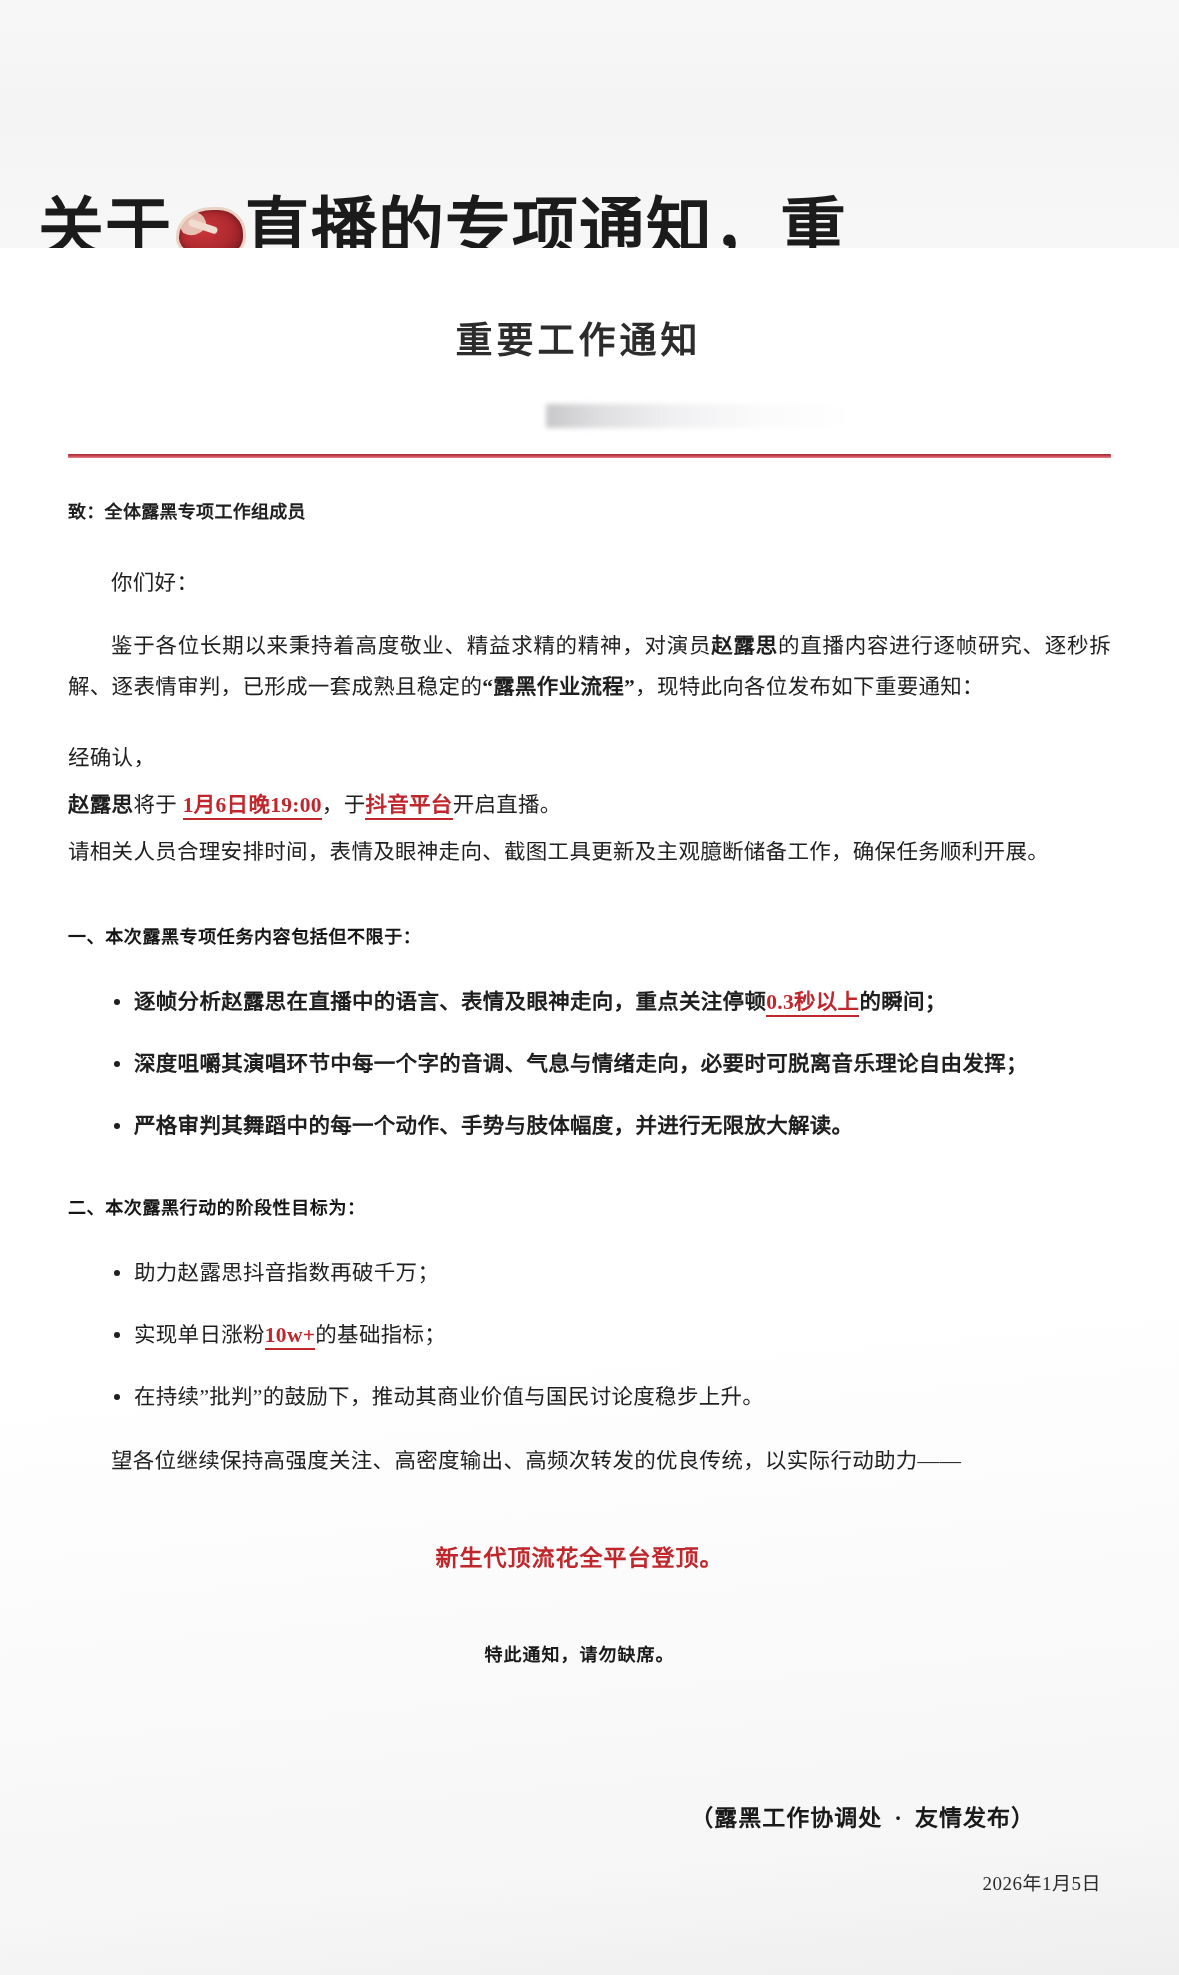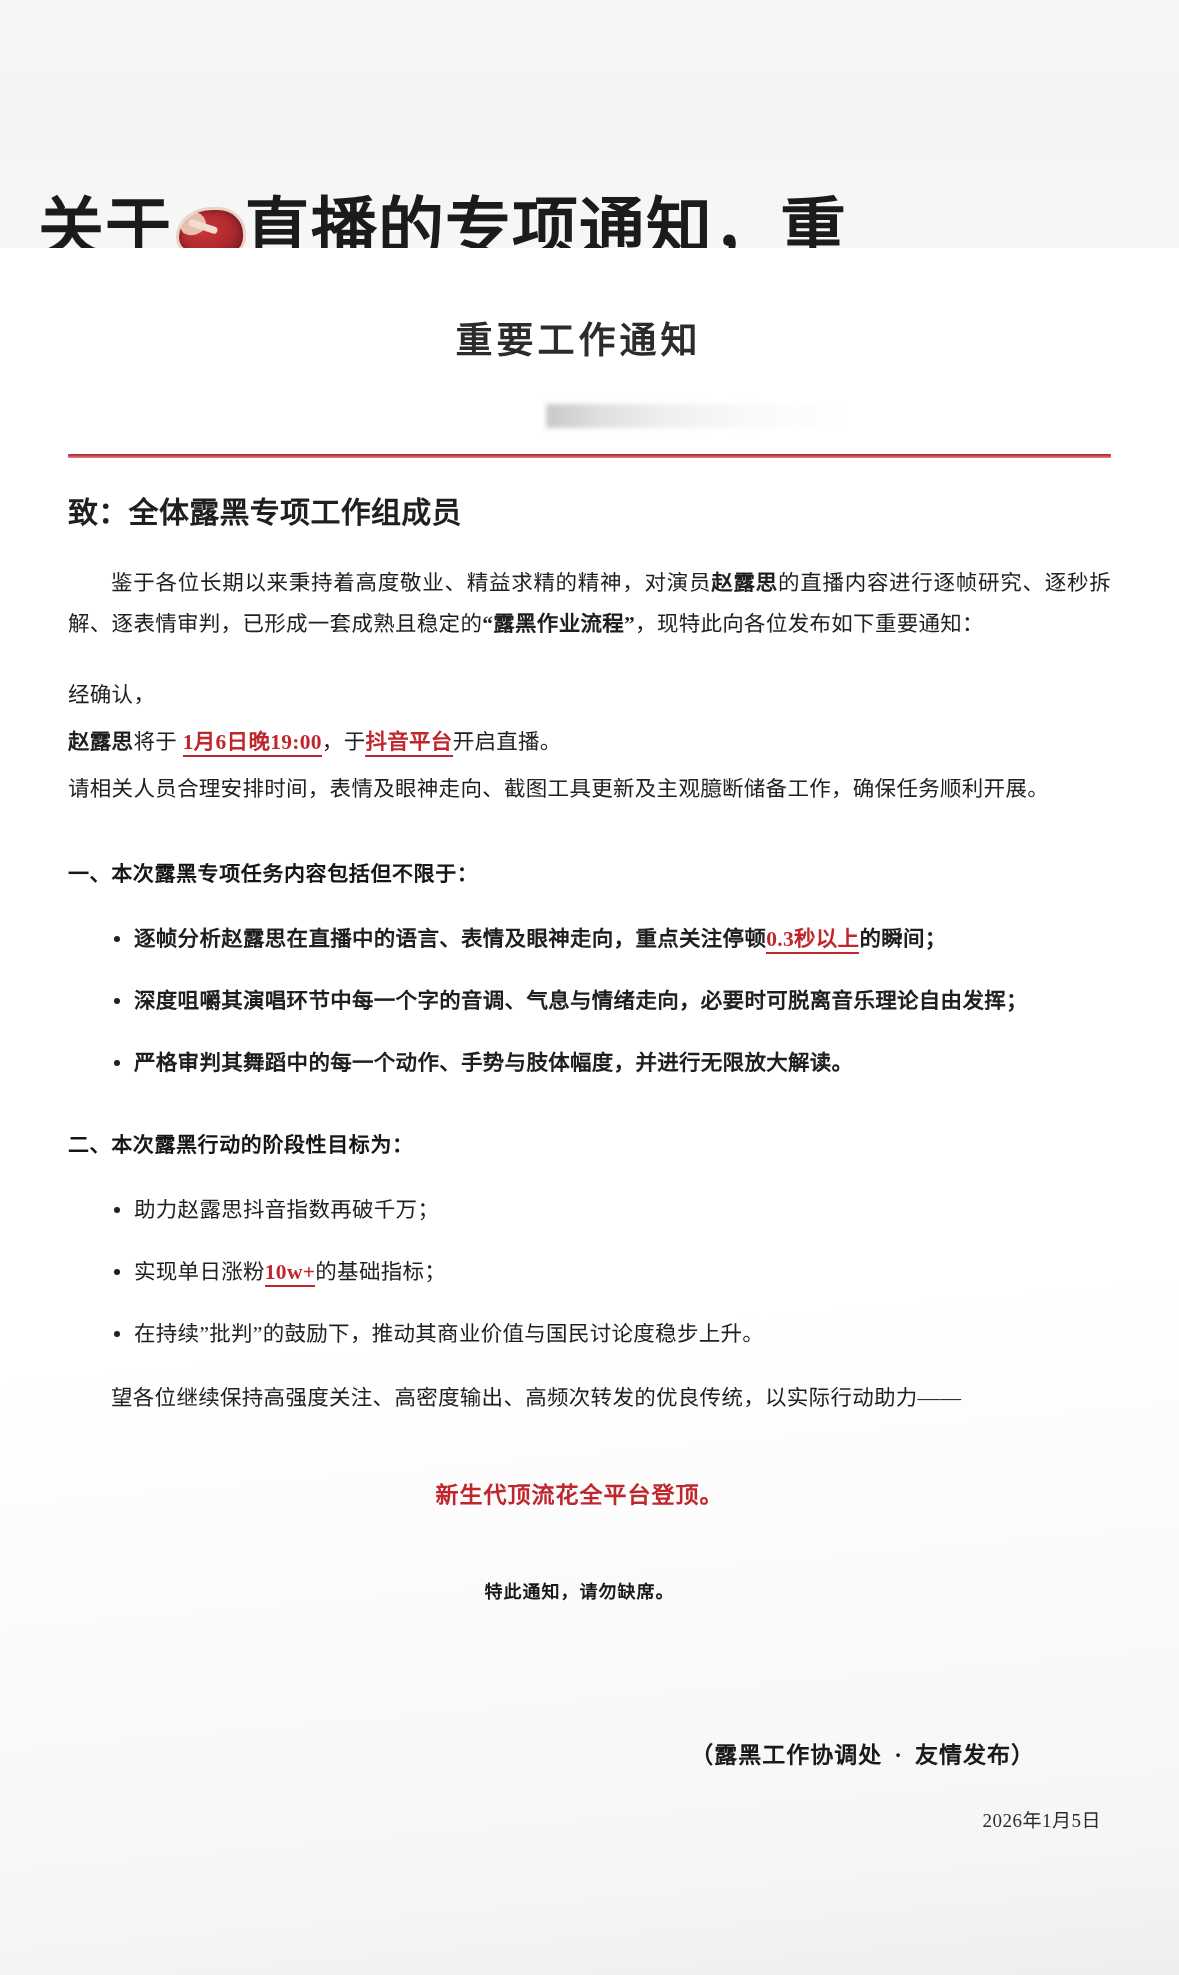--- a/index.html
+++ b/index.html
@@ -150,21 +150,21 @@
   
   .body {
     margin-top: 34px;
     color: #1f1f1f;
     font-size: 21.5px;
     line-height: 41px;
     letter-spacing: .3px;
   }
   .to-line {
     font-weight: 700;
-    font-size: 30px;
+    font-size: 18px;
     margin-bottom: 30px;
   }
   .para {
     margin: 0 0 6px 0;
     text-align: justify;
   }
   .indent {
     text-indent: 2em;
   }
   .gap-sm { margin-top: 22px; }
@@ -175,21 +175,21 @@
 
   .red-u {
     color: #c0272d;
     font-weight: 700;
     border-bottom: 2px solid #c0272d;
     padding-bottom: 1px;
   }
 
   .section-head {
     font-weight: 700;
-    font-size: 21px;
+    font-size: 18px;
     letter-spacing: .6px;
     margin: 44px 0 0 0;
     color: #161616;
   }
 
   ul.bullets {
     list-style: none;
     margin: 26px 0 0 0;
     padding: 0 0 0 46px;
   }
@@ -267,20 +267,21 @@
     <div class="doc-title">重要工作通知</div>
 
     <div class="redacted-bar"></div>
 
     <div class="red-rule"></div>
 
     <div class="body">
 
       <div class="to-line">致：全体露黑专项工作组成员</div>
 
+      <p class="para indent">你们好：</p>
 
       <p class="para indent gap-sm"><span>鉴于各位长期以来秉持着高度敬业、精益求精的精神，对演员</span><b>赵露思</b><span>的直播内容进行逐帧研究、逐秒拆解、逐表情审判，已形成一套成熟且稳定的</span><b>“露黑作业流程”</b><span>，现特此向各位发布如下重要通知：</span></p>
 
       <p class="para gap-md">经确认，</p>
 
       <p class="para"><b>赵露思</b><span>将于 </span><span class="red-u">1月6日晚19:00</span><span>，于</span><span class="red-u">抖音平台</span><span>开启直播。</span></p>
 
       <p class="para">请相关人员合理安排时间，表情及眼神走向、截图工具更新及主观臆断储备工作，确保任务顺利开展。</p>
 
       <div class="section-head">一、本次露黑专项任务内容包括但不限于：</div>

